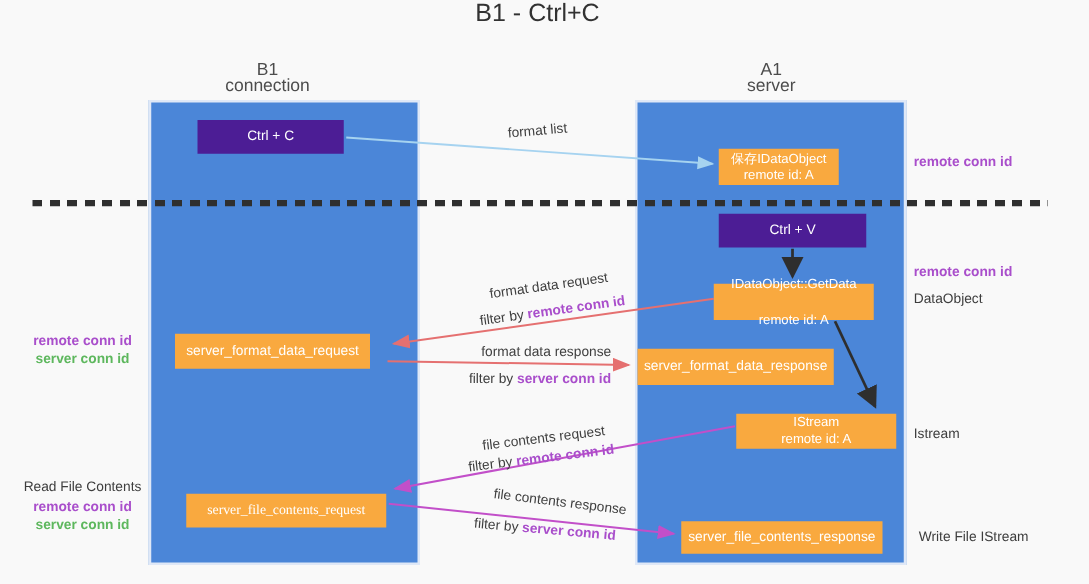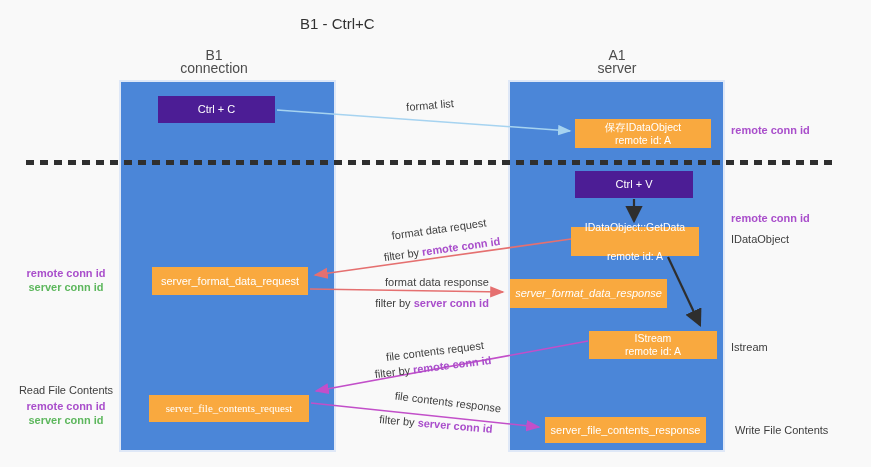--- a/index.html
+++ b/index.html
@@ -4,22 +4,22 @@
 <style>
   html,body{margin:0;padding:0;}
   body{
     width:871px;height:467px;position:relative;overflow:hidden;
     background:#f9f9f9;
     font-family:"Liberation Sans", sans-serif;
     color:#3d3d3d;
   }
   .abs{position:absolute;}
   .title{
-    left:300px;top:14px;width:260px;text-align:left;
-    font-size:15px;line-height:19px;color:#323232;
+    left:300px;top:2px;width:260px;text-align:center;
+    font-size:20px;line-height:19px;color:#323232;
   }
   .lane-header{
     top:49px;width:120px;text-align:center;
     font-size:14px;line-height:13px;color:#4c4c4c;
   }
   .lane{
     top:80px;width:217px;height:372px;
     background:#4b86d8;
     box-sizing:border-box;border:2px solid #dfe8f7;
   }
@@ -84,39 +84,39 @@
   <line x1="668" y1="257" x2="700" y2="325" stroke="#2e2e2e" stroke-width="2.2" marker-end="url(#mBlack)"></line>
   <line x1="571" y1="239" x2="315" y2="275" stroke="#e57070" stroke-width="1.6" marker-end="url(#mSalmon)"></line>
   <line x1="310" y1="289" x2="503" y2="292" stroke="#e57070" stroke-width="1.6" marker-end="url(#mSalmon)"></line>
   <line x1="588" y1="341" x2="316" y2="391" stroke="#c24fc9" stroke-width="1.6" marker-end="url(#mMagenta)"></line>
   <line x1="311" y1="403" x2="539" y2="427" stroke="#c24fc9" stroke-width="1.6" marker-end="url(#mMagenta)"></line>
 </svg>
 
 <div class="abs node green" style="left:158px;top:96px;width:117px;height:27px;">
   <span>Ctrl + C</span>
 </div>
-<div class="abs node orange" style="left:152px;top:267px;width:156px;height:28px;">
+<div class="abs node orange" style="left:140px;top:267px;width:156px;height:28px;">
   <span>server_format_data_request</span>
 </div>
 <div class="abs node orange" style="left:149px;top:395px;width:160px;height:27px;font-family:Liberation Serif, serif;">
   <span>server_file_contents_request</span>
 </div>
 
-<div class="abs node orange two" style="left:575px;top:119px;width:136px;height:29px;text-align:center;">
+<div class="abs node orange two" style="left:575px;top:119px;width:96px;height:29px;text-align:center;">
   <span>保存IDataObject</span>
   <span>remote id: A</span>
 </div>
 <div class="abs node green" style="left:575px;top:171px;width:118px;height:27px;">
   <span>Ctrl + V</span>
 </div>
 <div class="abs node orange two" style="left:571px;top:227px;width:128px;height:29px;gap:16px;">
   <span>IDataObject::GetData</span>
   <span>remote id: A</span>
 </div>
-<div class="abs node orange" style="left:510px;top:279px;width:157px;height:29px;font-style:italic;">
+<div class="abs node orange" style="left:510px;top:279px;width:157px;height:29px;">
   <span>server_format_data_response</span>
 </div>
 <div class="abs node orange two" style="left:589px;top:331px;width:128px;height:28px;">
   <span>IStream</span>
   <span>remote id: A</span>
 </div>
 <div class="abs node orange" style="left:545px;top:417px;width:161px;height:26px;">
   <span>server_file_contents_response</span>
 </div>
 
@@ -137,21 +137,21 @@
   <span class="dark">filter by </span><span class="purple">remote conn id</span>
 </div>
 
 <div class="abs arrow-label" style="left:378px;top:396px;width:140px;transform:rotate(7deg);">file contents response</div>
 <div class="abs arrow-label" style="left:366px;top:418px;width:140px;transform:rotate(5deg);">
   <span class="dark">filter by </span><span class="purple">server conn id</span>
 </div>
 
 <div class="abs side-label purple" style="left:731px;top:124px;">remote conn id</div>
 <div class="abs side-label purple" style="left:731px;top:212px;">remote conn id</div>
-<div class="abs side-label dark" style="left:731px;top:233px;">IDataObject</div>
+<div class="abs side-label dark" style="left:731px;top:233px;">DataObject</div>
 <div class="abs side-label dark" style="left:731px;top:341px;">Istream</div>
-<div class="abs side-label dark" style="left:735px;top:424px;">Write File Contents</div>
+<div class="abs side-label dark" style="left:735px;top:424px;">Write File IStream</div>
 
 <div class="abs side-label purple left-rail" style="top:267px;">remote conn id</div>
 <div class="abs side-label greentxt left-rail" style="top:281px;">server conn id</div>
 <div class="abs side-label dark left-rail" style="top:384px;">Read File Contents</div>
 <div class="abs side-label purple left-rail" style="top:400px;">remote conn id</div>
 <div class="abs side-label greentxt left-rail" style="top:414px;">server conn id</div>
 
 </body></html>

